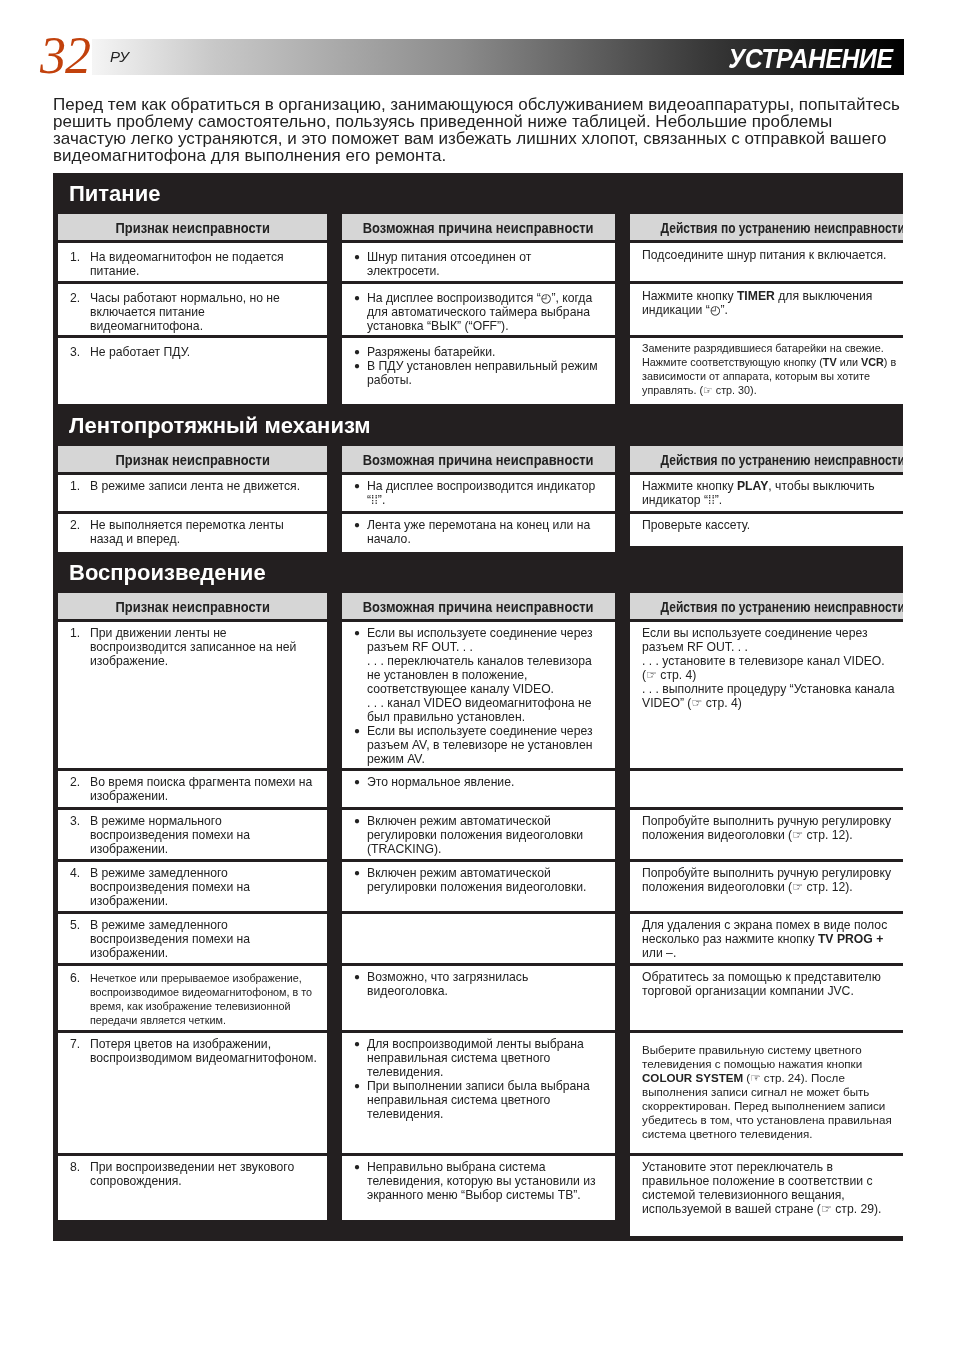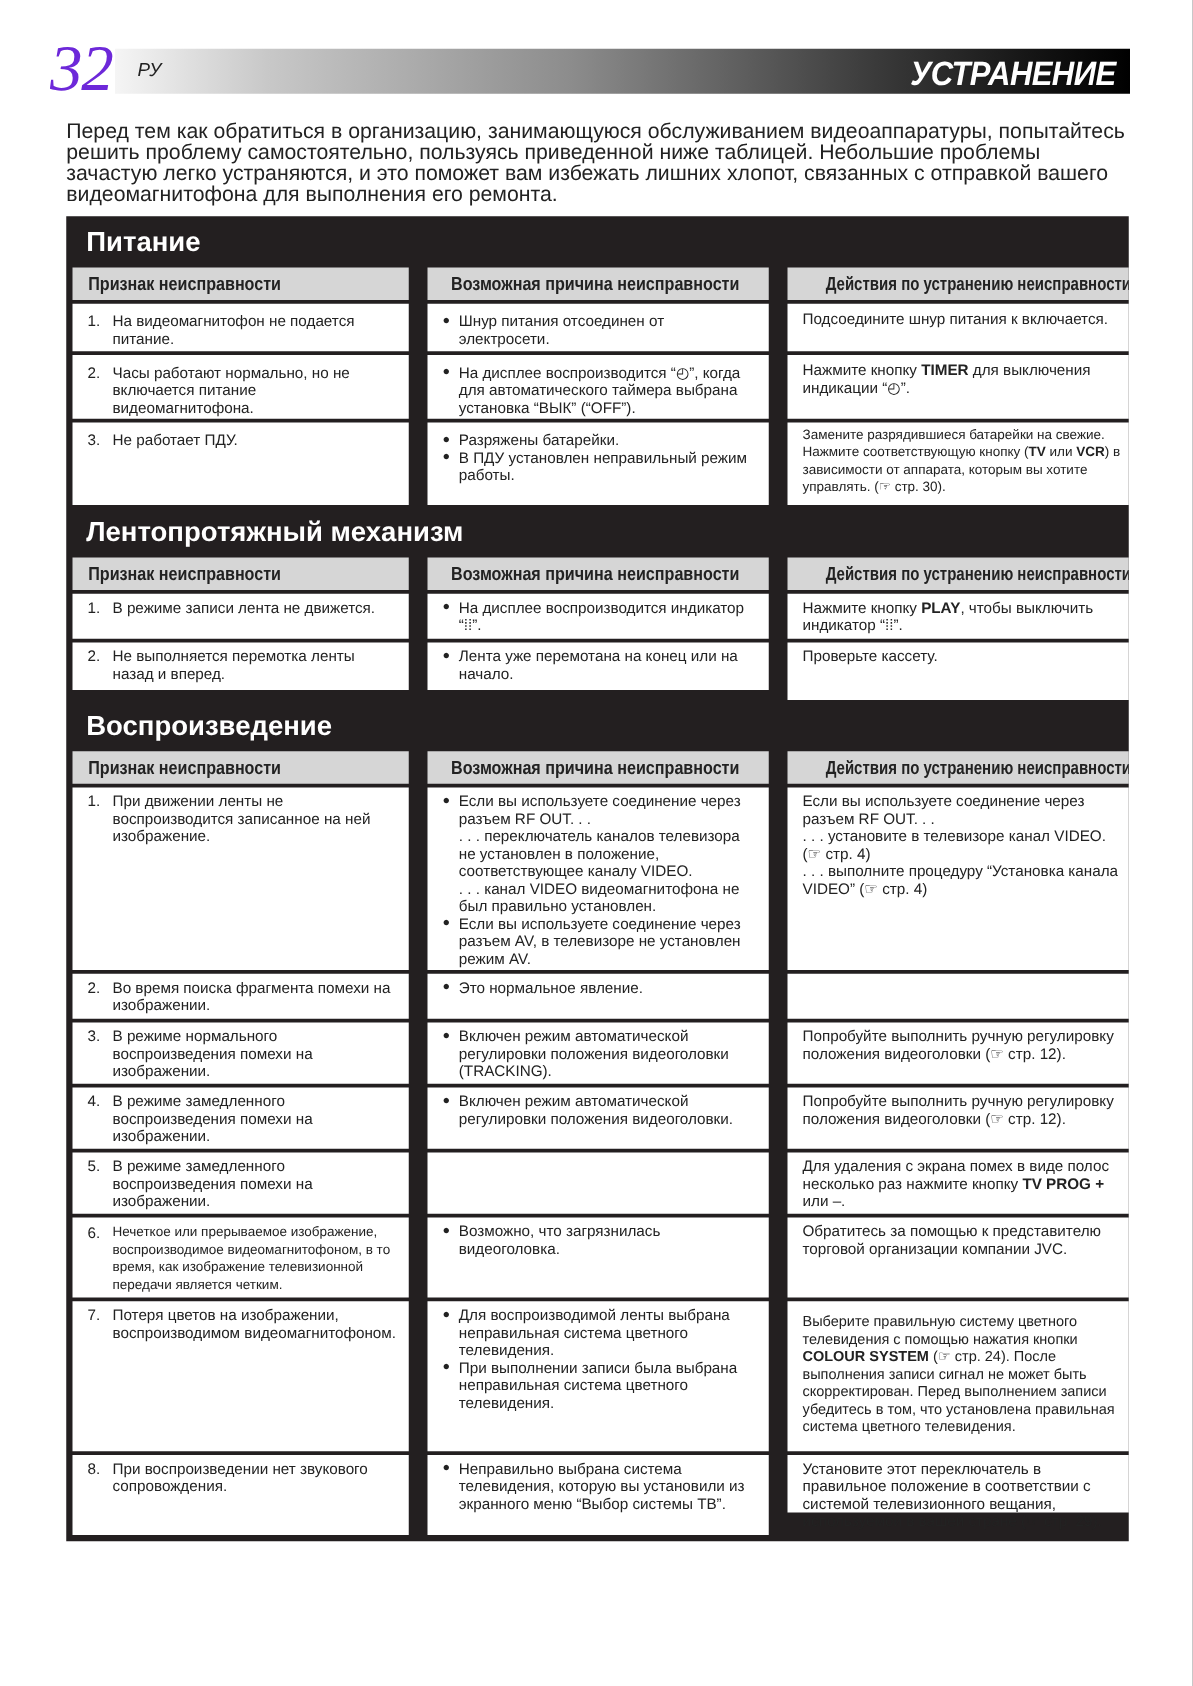--- a/index.html
+++ b/index.html
@@ -3,31 +3,31 @@
 <meta charset="utf-8">
 <style>
   * { box-sizing: border-box; margin: 0; padding: 0; }
   html, body { width: 954px; height: 1349px; background: #ffffff; }
   body { position: relative; font-family: "Liberation Sans", sans-serif; color: #1a1a1a; }
 
   .page-header { position: absolute; left: 40px; top: 36px; width: 864px; height: 42px; }
   .header-bar { position: absolute; left: 52px; top: 3px; width: 812px; height: 36px;
     background: linear-gradient(to right, #f5f5f5 0%, #c8c8c8 15%, #8c8c8c 45%, #3a3a3a 75%, #111 92%, #000 100%); }
   .page-number { position: absolute; left: 0; top: -8px; font-family: "Liberation Serif", serif; font-style: italic;
-    font-size: 52px; line-height: 56px; color: #6d28d9; letter-spacing: -1px; }
+    font-size: 52px; line-height: 56px; color: #c2410c; letter-spacing: -1px; }
   .page-lang { position: absolute; left: 70px; top: 12px; font-style: italic; font-size: 15px; color: #222; }
   .page-title { position: absolute; right: 12px; top: 5px; font-style: italic; font-weight: bold;
     font-size: 27px; color: #fff; letter-spacing: -0.5px; transform: scaleX(0.92); transform-origin: right center; }
 
   .intro { position: absolute; left: 53px; top: 96px; width: 852px; font-size: 17px; line-height: 17px; color: #222; }
 
   .tables { position: absolute; left: 53px; top: 173px; width: 850px; background: #231f20; padding-bottom: 5px; }
   .section-title { color: #fff; font-weight: bold; font-size: 22px; height: 41px; line-height: 42px; padding-left: 16px; }
   .grid { display: grid; grid-template-columns: 269px 273px 273px; column-gap: 15px; padding: 0 0 0 5px; width: 850px; }
-  .col-head { background: #d6d6d6; height: 26px; line-height: 28px; font-weight: bold;
+  .col-head { background: #d6d6d6; height: 26px; line-height: 28px; text-align: center; font-weight: bold;
     font-size: 15px; color: #222; white-space: nowrap; overflow: hidden; transform-origin: center; }
   .col-head span { display: inline-block; transform: scaleX(0.86); }
   .col-head.wide span { transform: scaleX(0.8); }
   .cell { background: #fff; margin-top: 3px; font-size: 12.2px; line-height: 14px; color: #222; padding: 7px 8px 6px 12px; }
   .num-item { display: flex; }
   .num-item .num { width: 20px; flex: none; }
   .bullet { display: flex; }
   .bullet .dot { width: 13px; flex: none; font-size: 10px; line-height: 14px; }
   .small { font-size: 10.8px; line-height: 14px; }
   .b { font-weight: bold; }
@@ -135,21 +135,21 @@
           <span class="num">2.</span>
           <span>Не выполняется перемотка ленты назад и вперед.</span>
         </div>
     </div>
     <div class="cell" style="height:38px;padding-top:4px">
       <div class="bullet">
           <span class="dot">●</span>
           <span>Лента уже перемотана на конец или на начало.</span>
         </div>
     </div>
-    <div class="cell" style="height:46px;padding-top:4px">
+    <div class="cell" style="height:32px;padding-top:4px">
       <span>Проверьте кассету.</span>
     </div>
   </div>
 
   <div class="section-title">Воспроизведение</div>
   <div class="grid">
     <div class="col-head"><span>Признак неисправности</span></div>
     <div class="col-head"><span>Возможная причина неисправности</span></div>
     <div class="col-head wide"><span>Действия по устранению неисправности</span></div>
 
@@ -279,17 +279,17 @@
           <span class="num">8.</span>
           <span>При воспроизведении нет звукового сопровождения.</span>
         </div>
     </div>
     <div class="cell" style="height:64px;padding-top:4px">
       <div class="bullet">
           <span class="dot">●</span>
           <span>Неправильно выбрана система телевидения, которую вы установили из экранного меню “Выбор системы ТВ”.</span>
         </div>
     </div>
-    <div class="cell" style="height:46px;padding-top:4px;padding-right:4px">
+    <div class="cell" style="height:80px;padding-top:4px;padding-right:4px">
       <span>Установите этот переключатель в правильное положение в соответствии с системой телевизионного вещания, используемой в вашей стране (☞ стр. 29).</span>
     </div>
   </div>
 </div>
 
 </body></html>

